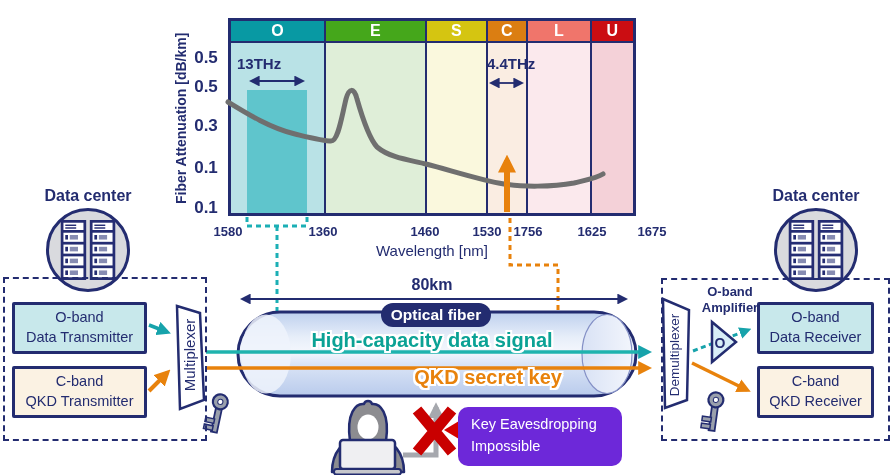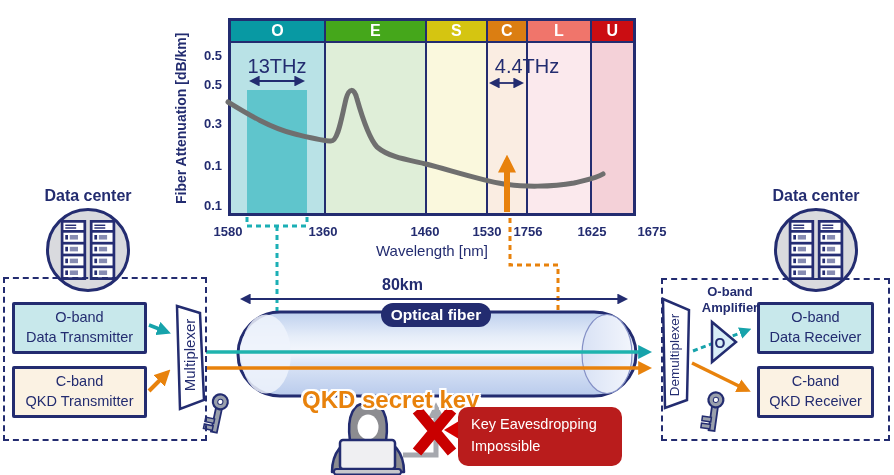--- a/index.html
+++ b/index.html
@@ -14,50 +14,50 @@
          box-sizing:border-box;background:#fff;}
   .bands-header{display:flex;height:22px;}
   .bands-body{display:flex;height:170px;}
   .bh{box-sizing:border-box;border-bottom:2px solid #232C70;color:#fff;font-weight:bold;
       font-size:16px;line-height:20px;text-align:center;}
   .bb{box-sizing:border-box;height:100%;}
   .b2{border-left:2px solid #232C70;}
   .c0{flex:0 0 23.13%}.c1{flex:0 0 25.12%}.c2{flex:0 0 15.17%}
   .c3{flex:0 0 9.95%}.c4{flex:0 0 15.92%}.c5{flex:0 0 10.71%}
   .o-highlight{position:absolute;left:16px;top:69px;width:60px;height:123px;background:#5FC5CC;}
-  .ytick{left:190px;width:32px;text-align:right;font-size:13px;font-weight:bold;}
+  .ytick{left:190px;width:32px;text-align:center;font-size:17px;font-weight:bold;}
   .xtick{width:44px;text-align:center;font-size:13px;font-weight:bold;top:224px;}
   .yaxis-title{left:170px;top:22px;width:22px;height:192px;writing-mode:vertical-rl;
                transform:rotate(180deg);font-size:14px;font-weight:bold;text-align:center;
                display:flex;align-items:center;justify-content:center;}
   .xaxis-title{left:352px;top:242px;width:160px;text-align:center;font-size:15px;font-weight:normal;}
-  .thz{width:80px;text-align:center;font-size:20px;font-weight:normal;top:55px;}
+  .thz{width:80px;text-align:left;font-size:15px;font-weight:bold;top:55px;}
   
   .dclabel{top:187px;width:120px;text-align:center;font-size:16px;font-weight:bold;}
   .dccircle{top:208px;width:84px;height:84px;border:3px solid #232C70;border-radius:50%;
             background:#D9DADE;box-sizing:border-box;display:flex;align-items:center;justify-content:center;}
   .dashedbox{border:2px dashed #232C70;box-sizing:border-box;}
   .eqbox{border:3px solid #232C70;box-sizing:border-box;border-radius:2px;display:flex;
          align-items:center;justify-content:center;text-align:center;font-size:14.5px;
          line-height:1.35;color:#232C70;}
   .tealfill{background:#C8E8EB;}
   .creamfill{background:#FBF2E3;}
   .muxlabel{width:110px;height:20px;text-align:center;font-size:15px;transform:rotate(-90deg);}
   .demuxlabel{width:110px;height:20px;text-align:center;font-size:13.5px;transform:rotate(-90deg);}
   .amplabel{left:688px;top:284px;width:84px;text-align:center;font-size:13px;font-weight:bold;line-height:1.2;}
   
-  .distlabel{left:382px;top:276px;width:100px;font-size:16px;font-weight:bold;}
+  .distlabel{left:382px;top:276px;width:100px;text-align:center;font-size:16px;font-weight:bold;}
   .pill{left:381px;top:303px;width:110px;height:24px;background:#232C70;border-radius:12px;
         color:#fff;font-size:15.5px;font-weight:bold;display:flex;align-items:center;justify-content:center;}
   .halo{text-shadow:-2px -2px 0 #fff,2px -2px 0 #fff,-2px 2px 0 #fff,2px 2px 0 #fff,
         0 -2px 0 #fff,0 2px 0 #fff,-2px 0 0 #fff,2px 0 0 #fff;}
   .signaltxt{left:252px;top:329px;width:360px;text-align:center;font-size:20px;font-weight:bold;color:#0BA295;}
-  .qkdtxt{left:302px;top:366px;width:260px;text-align:left;font-size:24px;font-weight:bold;color:#E8820C;margin-top:20px;}
-  
-  .bubble{left:458px;top:407px;width:164px;height:59px;background:#b91c1c;border-radius:10px;
+  .qkdtxt{left:302px;top:366px;width:260px;text-align:right;font-size:20px;font-weight:bold;color:#E8820C;}
+  
+  .bubble{left:458px;top:407px;width:164px;height:59px;background:#6d28d9;border-radius:10px;
           box-sizing:border-box;color:#fff;font-size:14.5px;line-height:1.5;padding:7px 0 0 13px;}
   .bubbletail{left:444px;top:421px;width:0;height:0;border-top:9px solid transparent;
               border-bottom:9px solid transparent;border-right:15px solid #D40000;}
 </style>
 </head>
 <body>
 
 <div class="canvas">
 
   <div class="abs chart z1">
@@ -228,20 +228,21 @@
   </div>
   <div class="abs dashedbox z3" style="left:3px;top:277px;width:204px;height:164px"></div>
   <div class="abs eqbox tealfill z3 preline" style="left:12px;top:302px;width:135px;height:52px">O-band
 Data Transmitter</div>
   <div class="abs eqbox creamfill z3 preline" style="left:12px;top:366px;width:135px;height:52px">C-band
 QKD Transmitter</div>
   <div class="abs muxlabel z3" style="left:136px;top:345px">Multiplexer</div>
 
   <div class="abs distlabel z3">80km</div>
   <div class="abs pill z3">Optical fiber</div>
+  <div class="abs signaltxt halo z3">High-capacity data signal</div>
   <div class="abs qkdtxt halo z3">QKD secret key</div>
 
   <div class="abs dclabel z3" style="left:756px">Data center</div>
   <div class="abs dccircle z3" style="left:774px">
     <svg width="56" height="60" viewBox="0 0 60 66">
       <g fill="#252D73">
         <rect x="0" y="0" width="28" height="66"></rect>
           <rect x="32" y="0" width="28" height="66"></rect>
       </g>
       <g fill="#FFFFFF">

